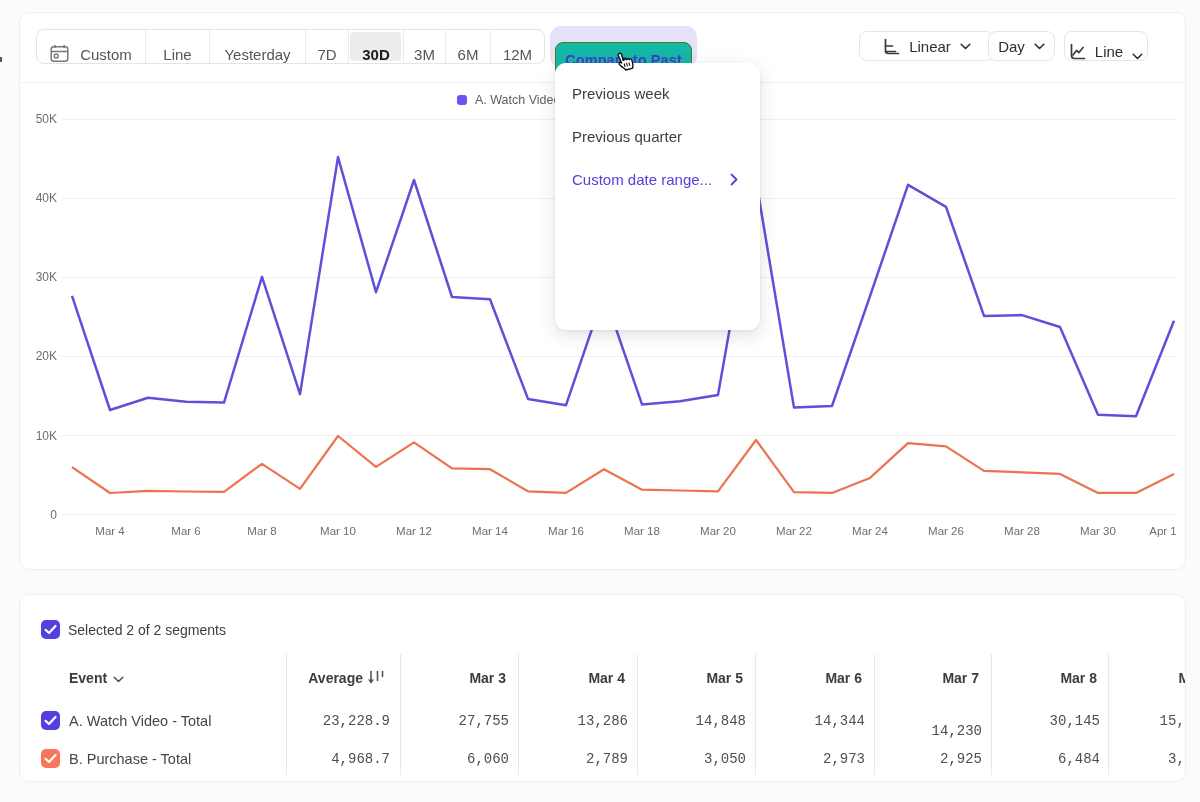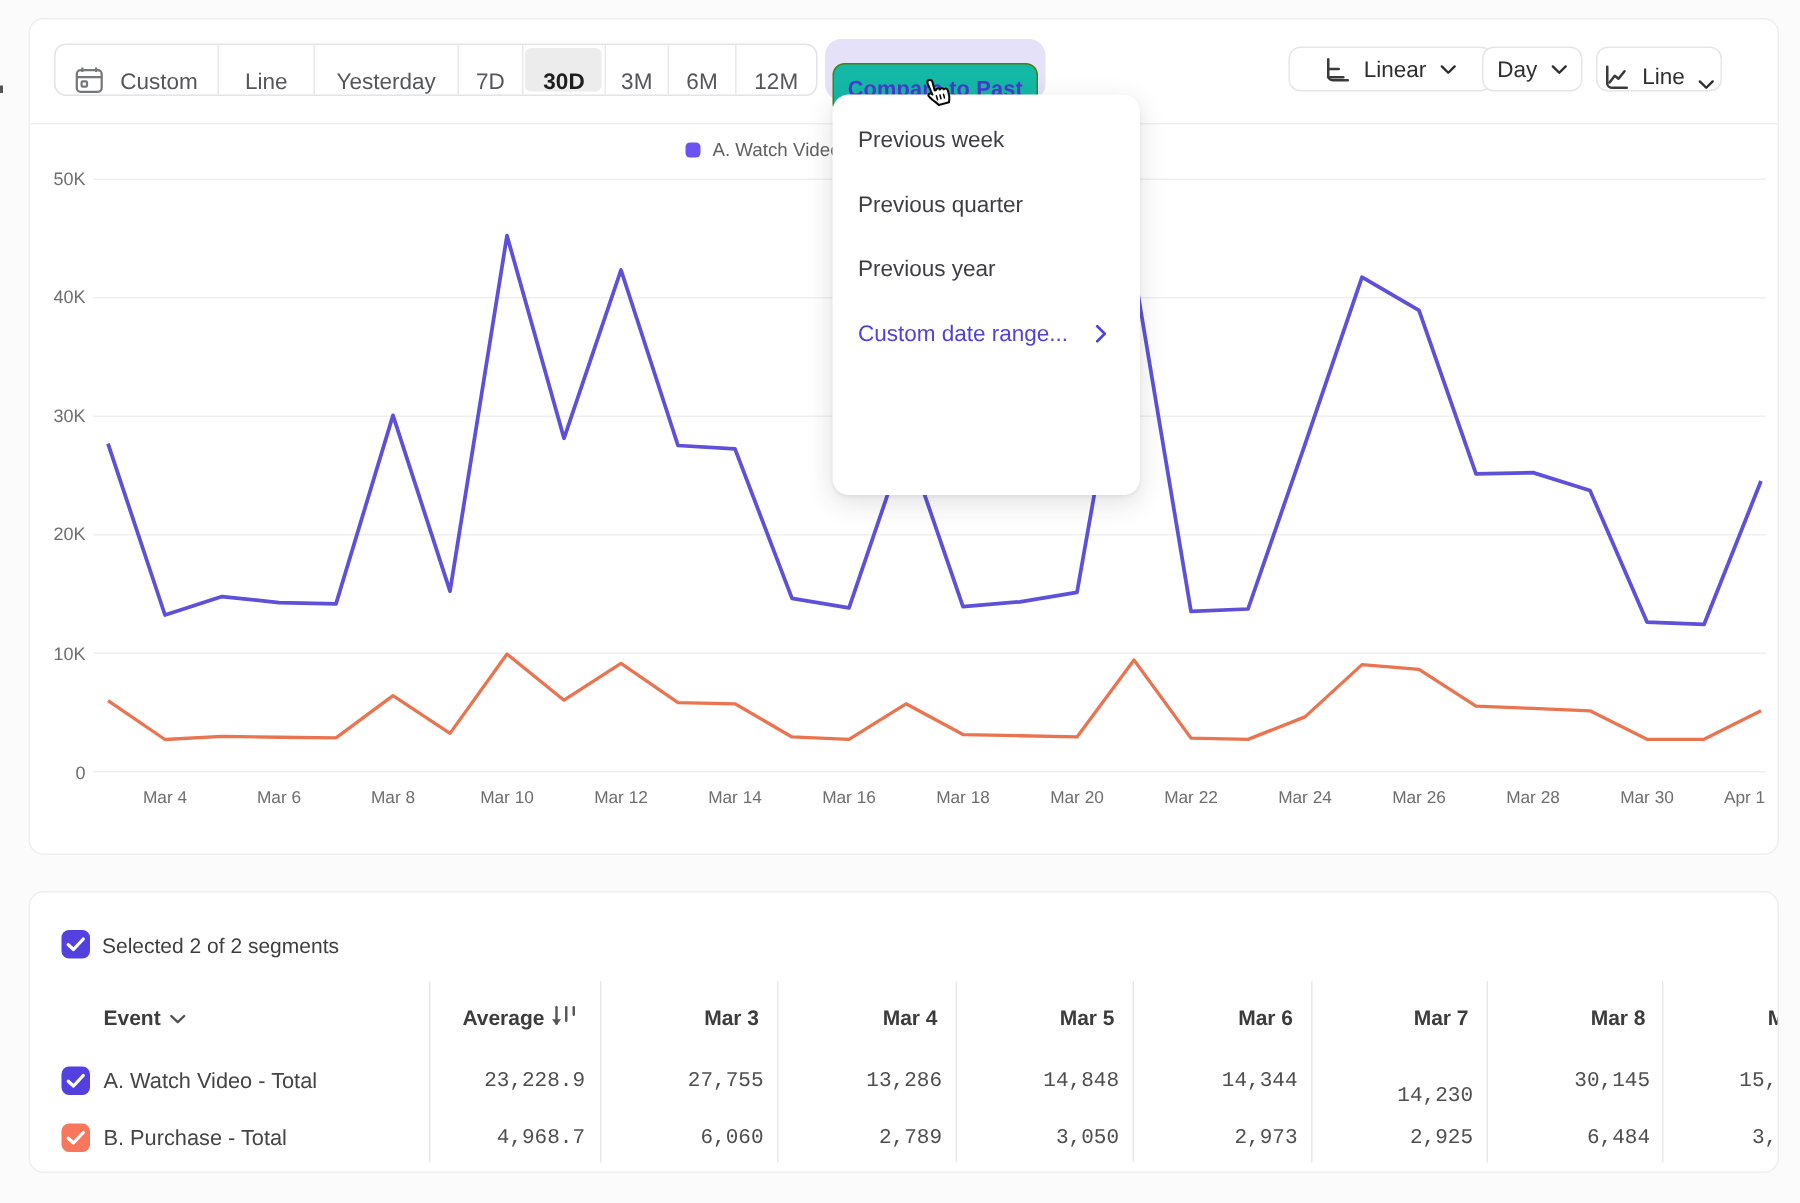--- a/index.html
+++ b/index.html
@@ -132,21 +132,20 @@
     </svg>
   Line
   <svg width="11" height="7" viewBox="0 0 11 7" fill="none" stroke="#2e2e2e" stroke-width="1.6" stroke-linecap="round" stroke-linejoin="round">
       <path d="M1.2 1.3 L5.5 5.5 L9.8 1.3"></path>
     </svg>
 </div>
 
 <div id="menu">
   <div class="item">Previous week</div>
   <div class="item">Previous quarter</div>
-  <div class="item">Previous year</div>
   <div class="item custom">Custom date range...
     <svg style="position:absolute; right:22px; top:15px;" width="8" height="13" viewBox="0 0 8 13" fill="none" stroke="#5243d8" stroke-width="1.8" stroke-linecap="round" stroke-linejoin="round">
         <path d="M1.5 1.5 L6.5 6.5 L1.5 11.5"></path>
       </svg>
   </div>
 </div>
 
 <svg class="abs" style="left:611px; top:49px; z-index:30" width="28" height="28" viewBox="0 0 28 28">
   <g transform="rotate(-15 13 13)">
     <path d="M9.2 5.2 c0-2.3 3.4-2.3 3.4 0 v5.9 l0.8 0.15 c0.3-1.3 2.6-1.2 2.75 0.3 c0.5-1.1 2.4-0.85 2.55 0.5 c0.65-0.75 2.35-0.4 2.35 1 v3.2 c0 2.5-0.85 3.4-1.25 5 h-7 c-0.75-1.65-2.4-3.2-3.6-5 c-0.95-1.45-2.1-2.5-1.35-3.45 c0.65-0.85 1.8-0.5 2.2 0.1 l0.35 0.5 z" fill="#fff" stroke="#0a0a0a" stroke-width="1.35" stroke-linejoin="round"></path>

